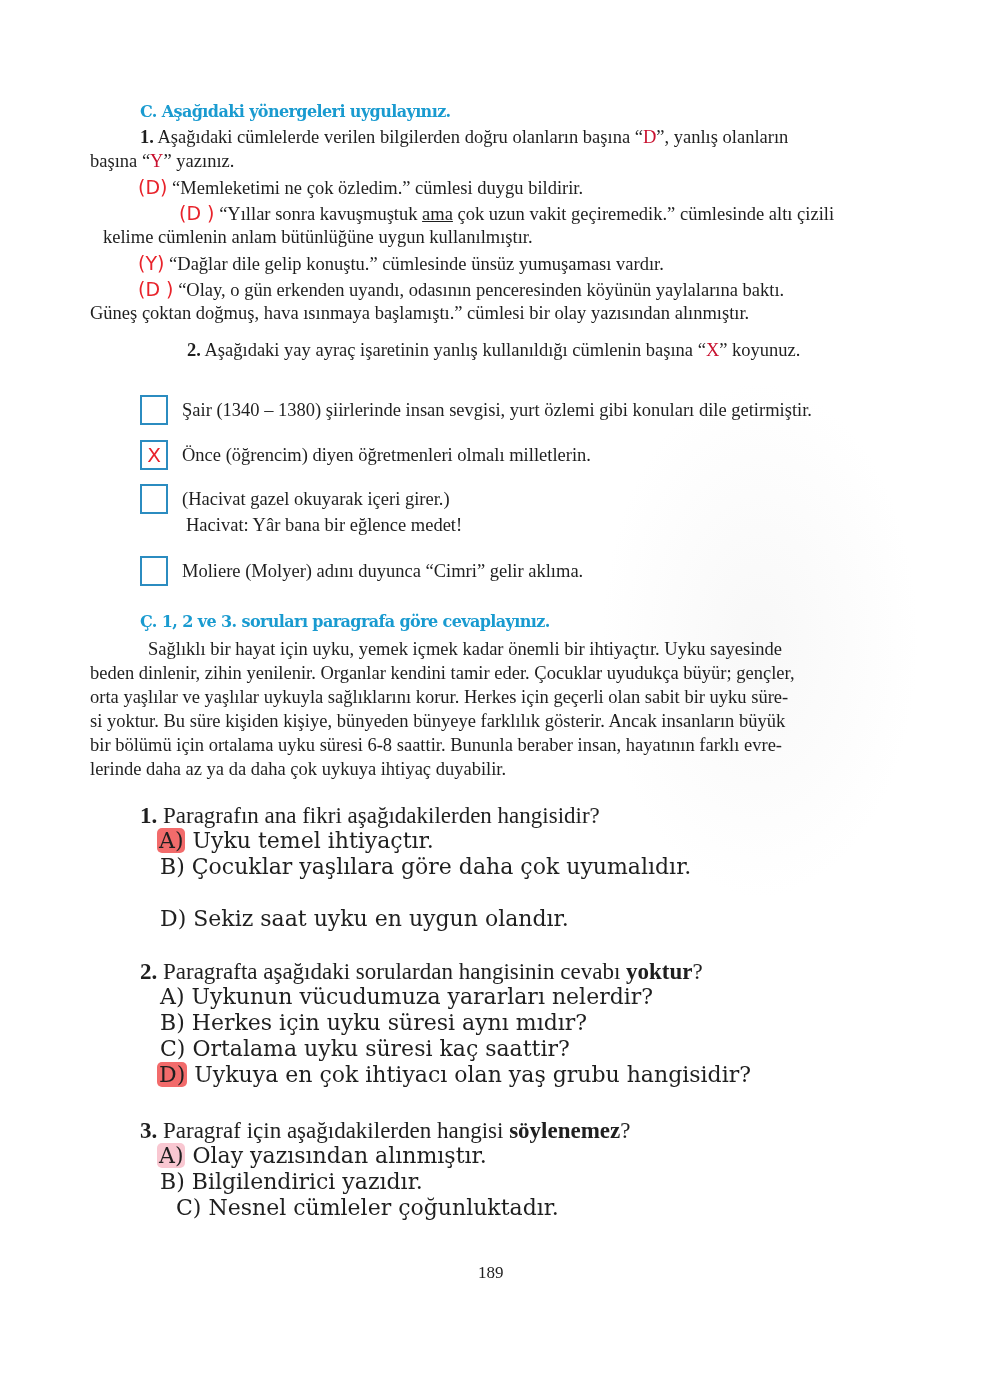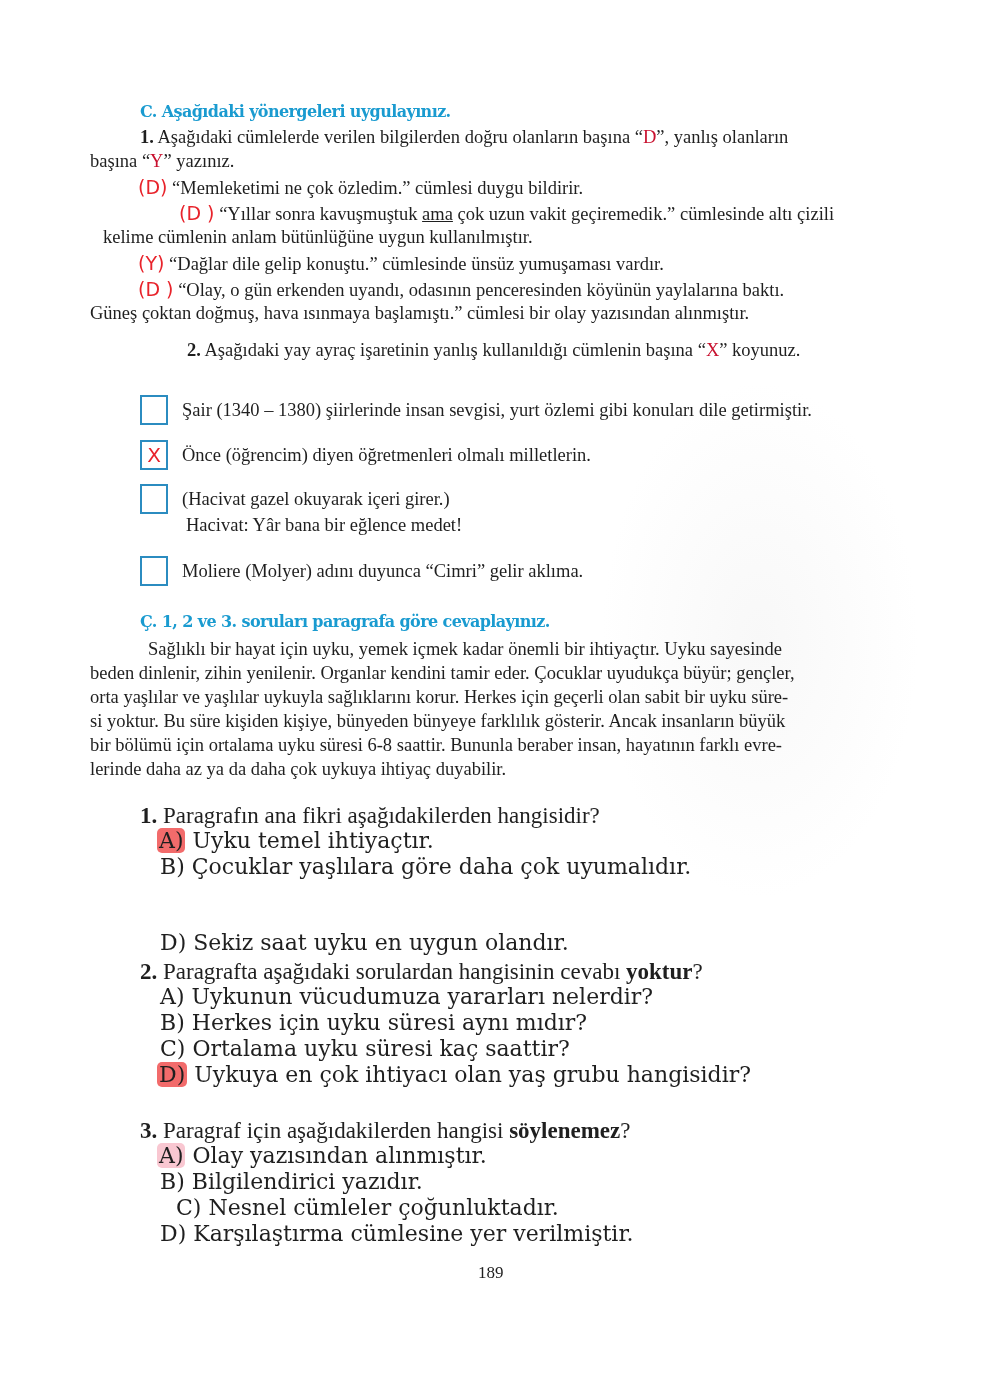--- a/index.html
+++ b/index.html
@@ -101,32 +101,31 @@
   <div class="abs txt" style="left:90px; top:685px;">orta yaşlılar ve yaşlılar uykuyla sağlıklarını korur.  Herkes için geçerli olan sabit bir uyku süre-</div>
   <div class="abs txt" style="left:90px; top:709px;">si yoktur. Bu süre kişiden kişiye, bünyeden bünyeye farklılık gösterir. Ancak insanların büyük</div>
   <div class="abs txt" style="left:90px; top:733px;">bir bölümü için ortalama uyku süresi  6-8 saattir. Bununla beraber insan, hayatının farklı evre-</div>
   <div class="abs txt" style="left:90px; top:757px;">lerinde daha az ya da daha çok uykuya ihtiyaç duyabilir.</div>
 
   <div class="abs qtitle" style="left:140px; top:803px;">
     <span class="qnum">1.</span><span> Paragrafın ana fikri aşağıdakilerden hangisidir?</span>
   </div>
   <div class="abs opt" style="left:160px; top:829px;"><span class="hl">A)</span><span> Uyku temel ihtiyaçtır.</span></div>
   <div class="abs opt" style="left:160px; top:855px;"><span>B)</span><span> Çocuklar yaşlılara göre daha çok uyumalıdır.</span></div>
-  <div class="abs opt" style="left:160px; top:907px;margin-top:24px;"><span>D)</span><span> Sekiz saat uyku en uygun olandır.</span></div>
+  <div class="abs opt" style="left:160px; top:907px;"><span>D)</span><span> Sekiz saat uyku en uygun olandır.</span></div>
 
   <div class="abs qtitle" style="left:140px; top:959px;">
     <span class="qnum">2.</span><span> Paragrafta aşağıdaki sorulardan hangisinin cevabı </span><span class="bold">yoktur</span><span>?</span>
   </div>
   <div class="abs opt" style="left:160px; top:985px;"><span>A)</span><span> Uykunun vücudumuza yararları nelerdir?</span></div>
   <div class="abs opt" style="left:160px; top:1011px;"><span>B)</span><span> Herkes için uyku süresi aynı mıdır?</span></div>
   <div class="abs opt" style="left:160px; top:1037px;"><span>C)</span><span> Ortalama uyku süresi kaç saattir?</span></div>
   <div class="abs opt" style="left:160px; top:1063px;"><span class="hl">D)</span><span> Uykuya en çok ihtiyacı olan yaş grubu hangisidir?</span></div>
 
   <div class="abs qtitle" style="left:140px; top:1118px;">
     <span class="qnum">3.</span><span> Paragraf için aşağıdakilerden hangisi </span><span class="bold">söylenemez</span><span>?</span>
   </div>
   <div class="abs opt" style="left:160px; top:1144px;"><span class="hl-light">A)</span><span> Olay yazısından alınmıştır.</span></div>
   <div class="abs opt" style="left:160px; top:1170px;"><span>B)</span><span>  Bilgilendirici yazıdır.</span></div>
   <div class="abs opt" style="left:160px; top:1196px;margin-left:16px;"><span>C)</span><span> Nesnel cümleler çoğunluktadır.</span></div>
-  <div class="abs opt" style="left:160px; top:1222px;"><span>D)</span><span> Karşılaştırma cümlesine yer verilmiştir.</span></div>
 
   <div class="abs pagenum" style="left:478px; top:1263px;">189</div>
 </div>
 
 </body></html>

